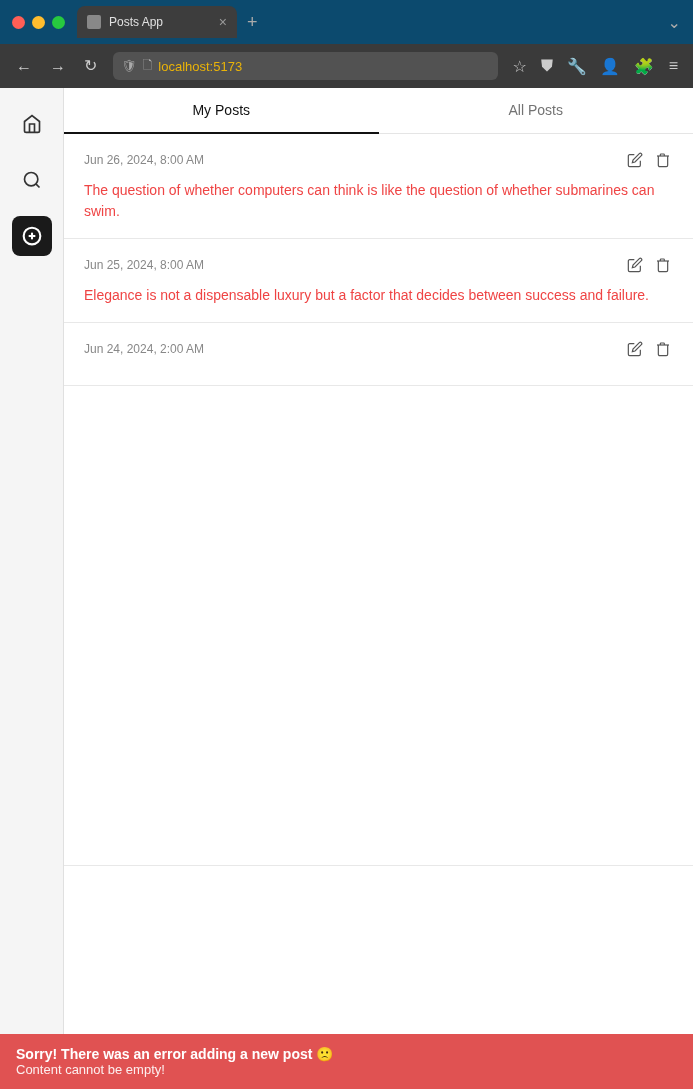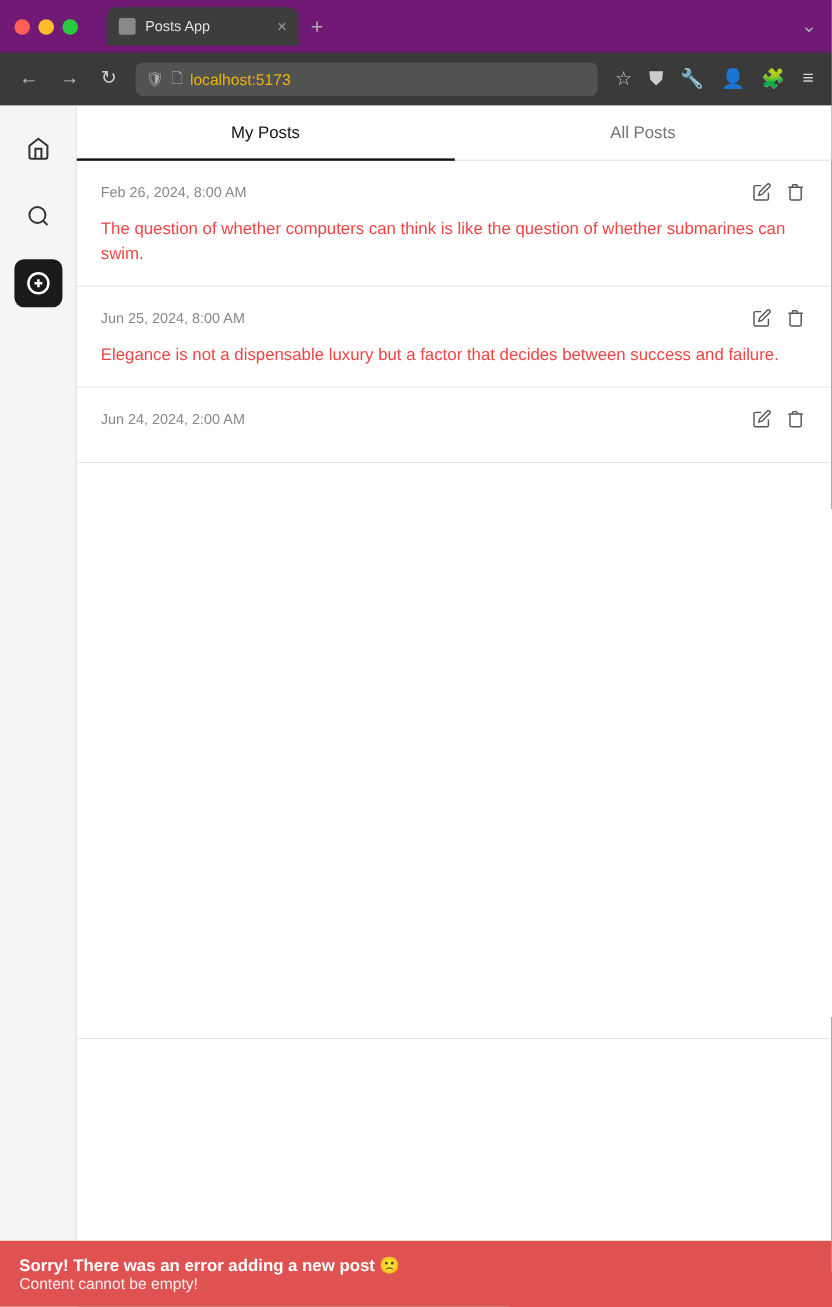--- a/index.html
+++ b/index.html
@@ -8,26 +8,26 @@
       font-family: -apple-system, BlinkMacSystemFont, 'Segoe UI', sans-serif;
       background: #1e1e1e;
       width: 693px;
       min-height: 1089px;
       display: flex;
       flex-direction: column;
     }
 
     
     .browser-titlebar {
-      background: #701a75;
+      background: #0c4a6e;
       height: 44px;
       display: flex;
       align-items: center;
       padding: 0 12px;
-      gap: 16px;
+      gap: 4px;
     }
 
     .traffic-lights {
       display: flex;
       gap: 7px;
       align-items: center;
     }
 
     .traffic-light {
       width: 13px;
@@ -380,21 +380,21 @@
       </button>
       <button class="posts-tab">
         <span>All Posts</span>
       </button>
     </div>
 
     <div class="posts-list">
 
       <div class="post-item">
         <div class="post-header">
-          <span class="post-date">Feb 26, 2024, 8:00 AM</span>
+          <span class="post-date">Jun 26, 2024, 8:00 AM</span>
           <div class="post-actions">
             <button class="post-action-btn">
               <svg width="16" height="16" viewBox="0 0 24 24" fill="none" stroke="currentColor" stroke-width="1.8">
                 <path d="M11 4H4a2 2 0 0 0-2 2v14a2 2 0 0 0 2 2h14a2 2 0 0 0 2-2v-7"></path>
                 <path d="M18.5 2.5a2.121 2.121 0 0 1 3 3L12 15l-4 1 1-4 9.5-9.5z"></path>
               </svg>
             </button>
             <button class="post-action-btn">
               <svg width="16" height="16" viewBox="0 0 24 24" fill="none" stroke="currentColor" stroke-width="1.8">
                 <polyline points="3 6 5 6 21 6"></polyline>

